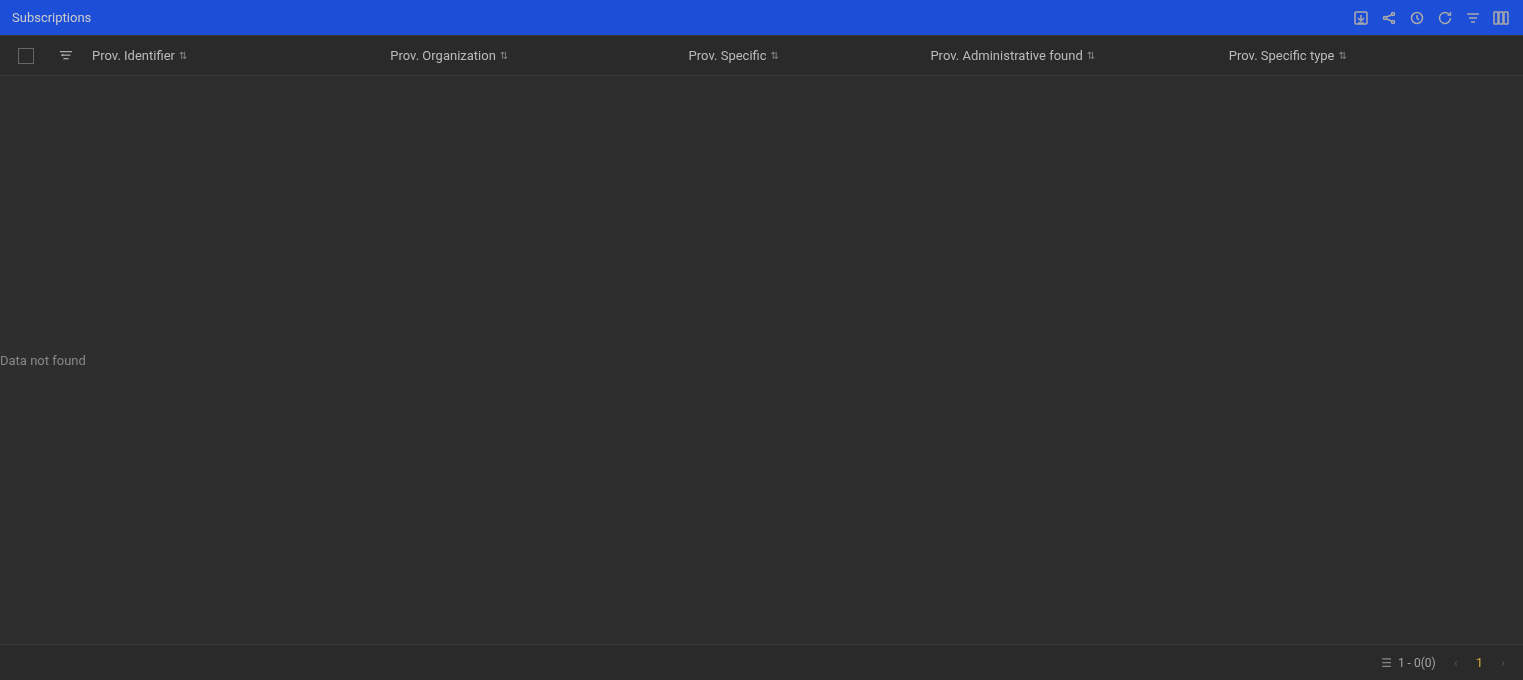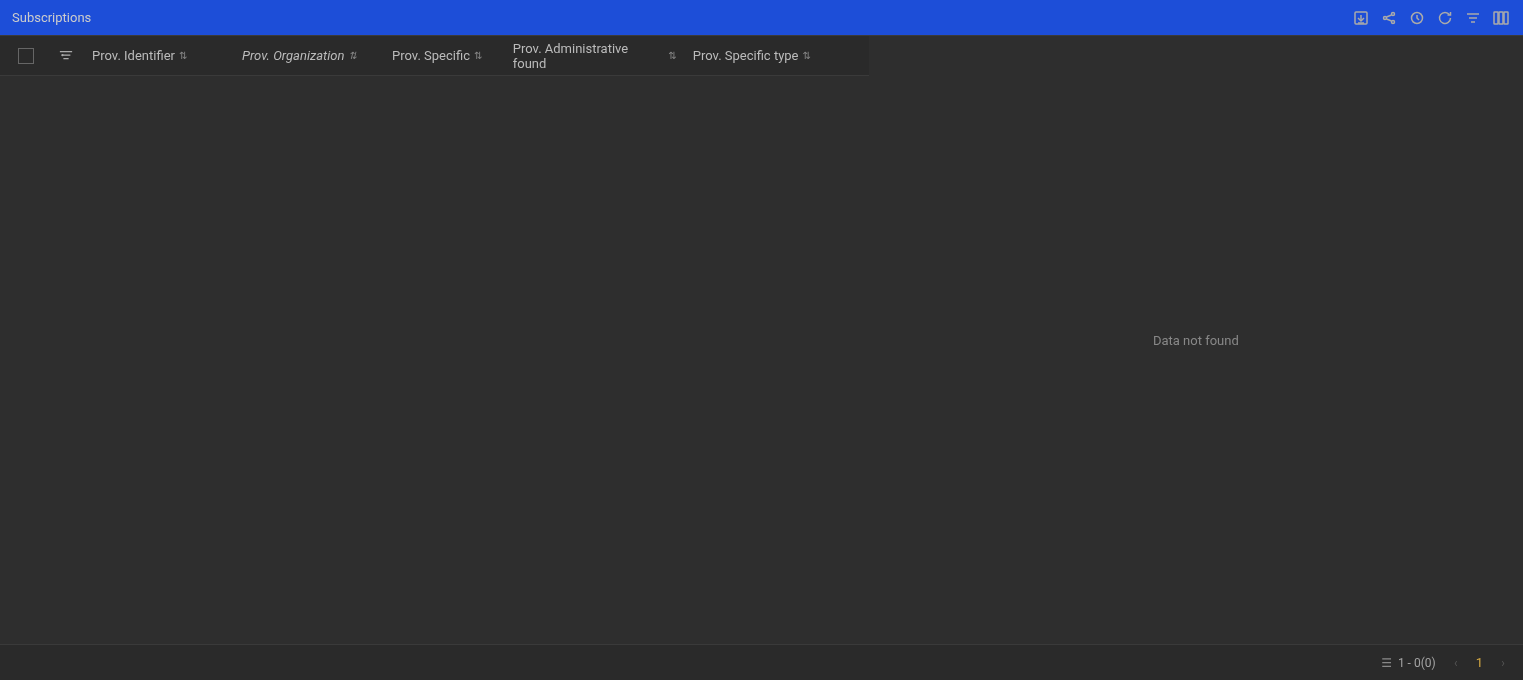--- a/index.html
+++ b/index.html
@@ -49,21 +49,21 @@
       align-items: center;
       justify-content: center;
       color: #aaaaaa;
       cursor: pointer;
       font-size: 14px;
     }
 
     .table-container {
       flex: 1;
       display: flex;
-      flex-direction: row;
+      flex-direction: column;
       overflow: hidden;
     }
 
     .table-header {
       height: 40px;
       background-color: #2a2a2a;
       display: flex;
       align-items: center;
       border-bottom: 1px solid #3a3a3a;
       padding: 0 4px;
@@ -99,21 +99,20 @@
     }
 
     .col-identifier {
       flex: 1.5;
       min-width: 150px;
     }
 
     .col-organization {
       flex: 1.5;
       min-width: 150px;
-      font-style: italic;
     }
 
     .col-channel {
       flex: 1.2;
       min-width: 120px;
     }
 
     .col-admin-state {
       flex: 1.5;
       min-width: 180px;
@@ -137,21 +136,21 @@
       cursor: pointer;
       display: flex;
       align-items: center;
       justify-content: center;
     }
 
     .table-body {
       flex: 1;
       display: flex;
       align-items: center;
-      justify-content: center;
+      justify-content: flex-start;
       color: #888888;
       font-size: 13px;
     }
 
     .footer {
       height: 36px;
       background-color: #2a2a2a;
       border-top: 1px solid #3a3a3a;
       display: flex;
       align-items: center;

